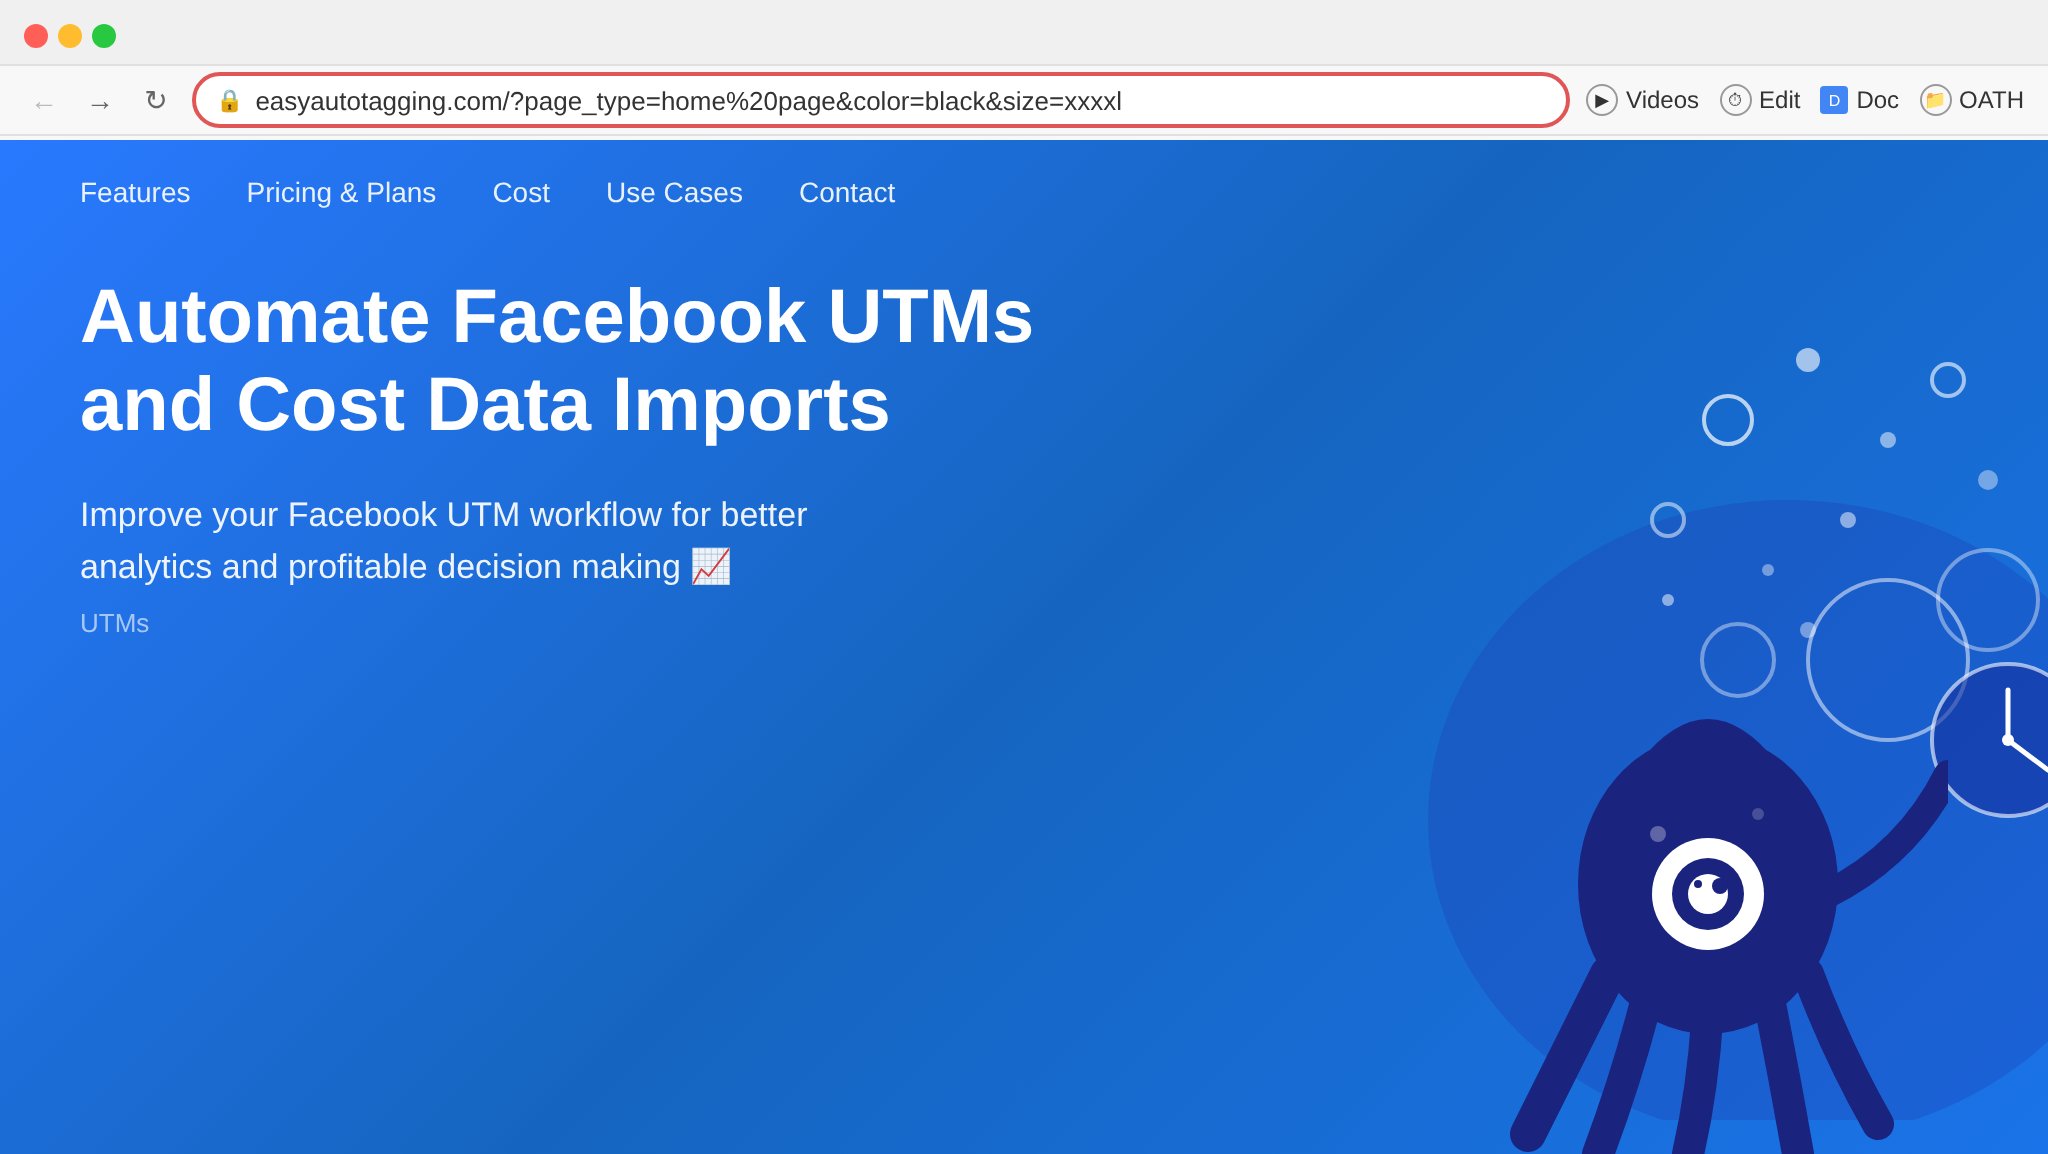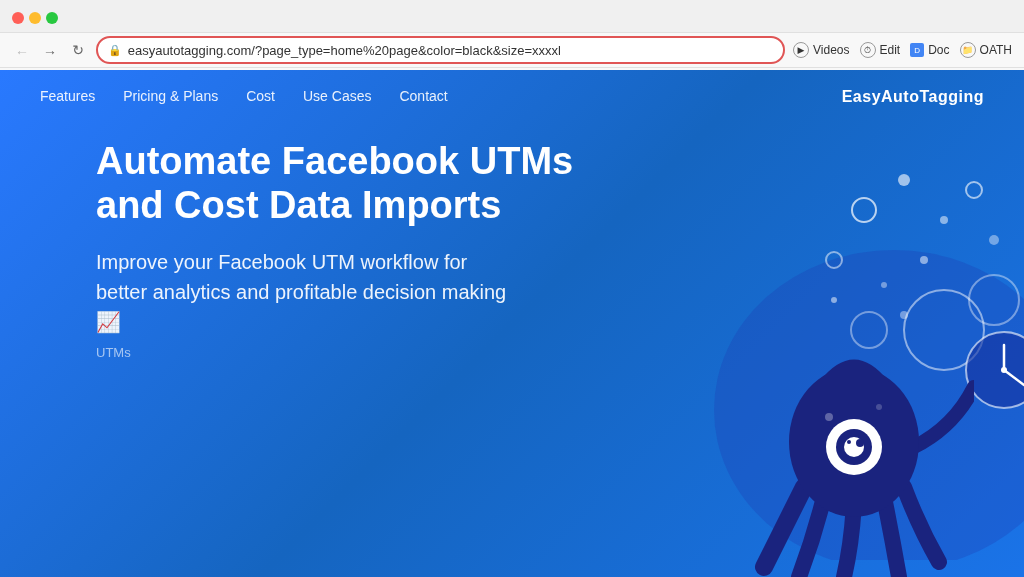--- a/index.html
+++ b/index.html
@@ -199,37 +199,36 @@
 
     .site-logo {
       color: #fff;
       font-size: 16px;
       font-weight: 600;
       letter-spacing: 0.5px;
     }
 
     
     .hero {
-      padding: 20px 60px 0;
+      padding: 20px 40px 0;
       max-width: 620px;
       position: relative;
       z-index: 2;
-      margin-left: 36px;
     }
 
     .hero-title {
       font-size: 38px;
       font-weight: 800;
       color: #fff;
       line-height: 1.15;
       margin-bottom: 20px;
     }
 
     .hero-subtitle {
-      font-size: 20px;
+      font-size: 17px;
       color: rgba(255,255,255,0.92);
       line-height: 1.5;
       margin-bottom: 8px;
       max-width: 420px;
     }
 
     .edit-link {
       font-size: 13px;
       color: rgba(255,255,255,0.6);
       margin-bottom: 24px;
@@ -369,21 +368,20 @@
   </svg>
 
   <div class="site-nav">
     <div class="site-nav-left">
       <a class="nav-link">Features</a>
       <a class="nav-link">Pricing &amp; Plans</a>
       <a class="nav-link">Cost</a>
       <a class="nav-link">Use Cases</a>
       <a class="nav-link">Contact</a>
     </div>
-    <div class="site-logo">EasyAutoTagging</div>
   </div>
 
   <div class="hero">
     <h1 class="hero-title">Automate Facebook UTMs and Cost Data Imports</h1>
     <p class="hero-subtitle">Improve your Facebook UTM workflow for better analytics and profitable decision making 📈</p>
     <span class="edit-link">UTMs</span>
   </div>
 
 </div>
 

